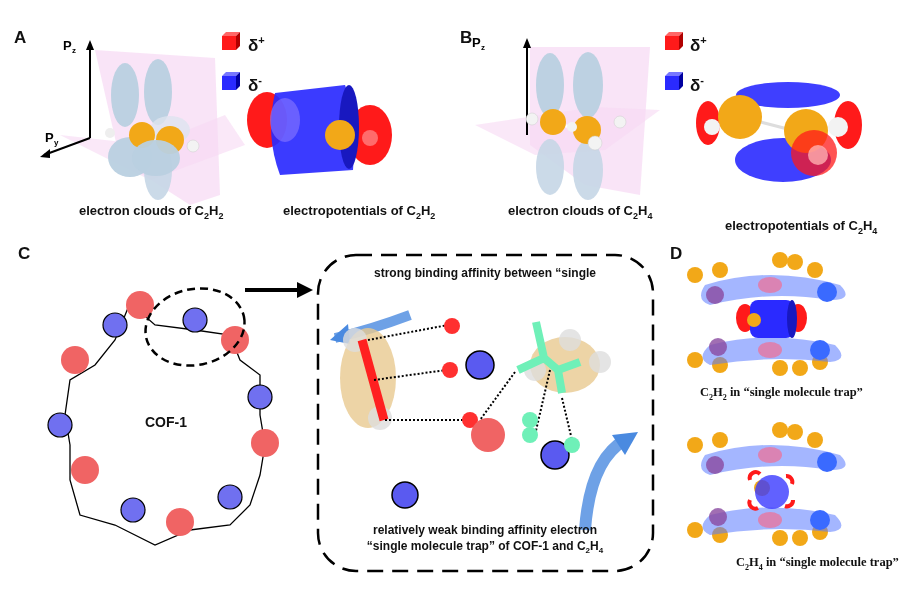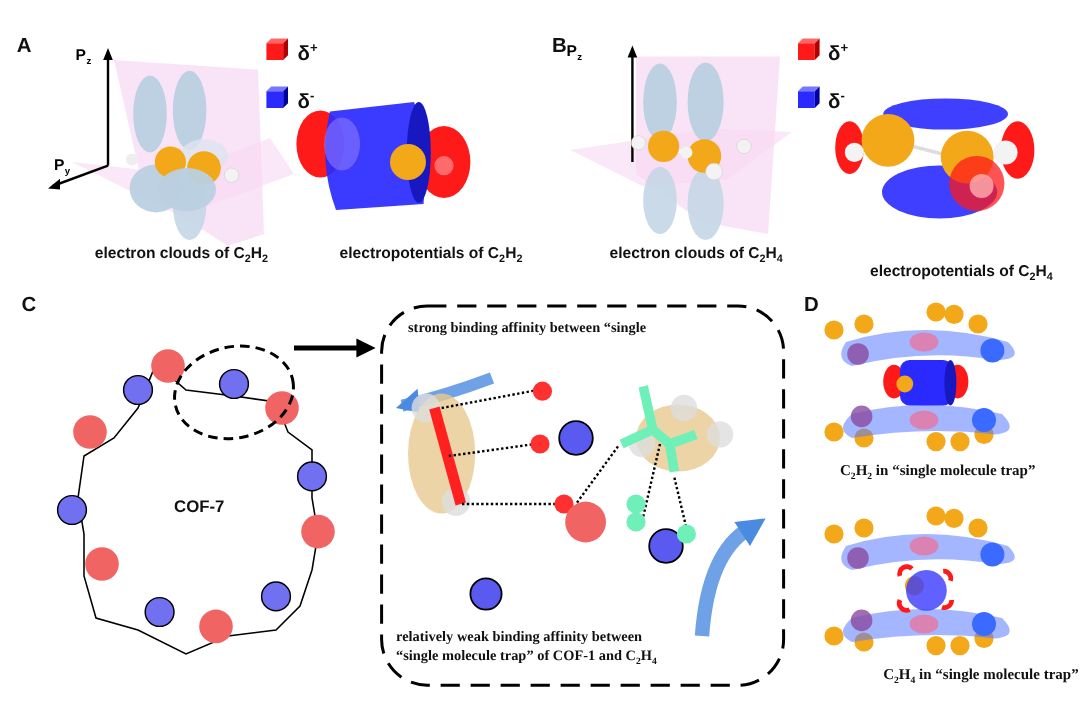--- a/index.html
+++ b/index.html
@@ -3,21 +3,21 @@
 <meta charset="utf-8">
 <style>
   html,body{margin:0;padding:0;background:#fff;}
   body{width:908px;height:599px;position:relative;overflow:hidden;font-family:"Liberation Sans",sans-serif;color:#111;}
   .panel-label{position:absolute;font-weight:bold;font-size:17px;}
   .caption{position:absolute;font-weight:bold;font-size:13px;white-space:nowrap;margin-left:32px;}
   .caption sub{font-size:9px;}
   .legend-text{position:absolute;font-weight:bold;font-size:17px;}
   .legend-text sup{font-size:11px;}
   svg{position:absolute;overflow:visible;}
-  .boxtext{position:absolute;font-weight:bold;font-size:12px;text-align:left;line-height:16px;font-family:Liberation Serif, serif;}
+  .boxtext{position:absolute;font-weight:bold;font-size:12px;text-align:center;line-height:16px;}
   .boxtext sub{font-size:8px;}
   .cof-label{position:absolute;font-weight:bold;font-size:14px;}
   .dcap{position:absolute;font-weight:bold;font-size:12.5px;white-space:nowrap;font-family:Liberation Serif, serif;}
   .dcap sub{font-size:8px;}
 </style>
 </head>
 <body>
 
 <div class="panel-label" style="left:14px;top:28px;">A</div>
 
@@ -135,21 +135,21 @@
   <g fill="#7070f0" stroke="#000" stroke-width="1.2">
     <circle cx="180" cy="55" r="12"></circle>
     <circle cx="100" cy="60" r="12"></circle>
     <circle cx="245" cy="132" r="12"></circle>
     <circle cx="45" cy="160" r="12"></circle>
     <circle cx="215" cy="232" r="12"></circle>
     <circle cx="118" cy="245" r="12"></circle>
   </g>
   <ellipse cx="180" cy="62" rx="50" ry="38" fill="none" stroke="#000" stroke-width="2.5" stroke-dasharray="8,5" transform="rotate(-12 180 62)"></ellipse>
 </svg>
-<div class="cof-label" style="left:145px;top:414px;">COF-7</div>
+<div class="cof-label" style="left:145px;top:414px;">COF-1</div>
 
 <svg width="70" height="20" style="left:245px;top:280px;">
   <line x1="0" y1="10" x2="55" y2="10" stroke="#000" stroke-width="4"></line>
   <polygon points="52,2 68,10 52,18" fill="#000"></polygon>
 </svg>
 
 <svg width="345" height="325" style="left:315px;top:252px;">
   <rect x="3" y="3" width="335" height="316" rx="38" fill="none" stroke="#000" stroke-width="2.5" stroke-dasharray="16,9"></rect>
 </svg>
 
@@ -184,21 +184,21 @@
   <line x1="210" y1="60" x2="195" y2="125" stroke="#000" stroke-width="2" stroke-dasharray="2,2"></line>
   <line x1="222" y1="88" x2="232" y2="130" stroke="#000" stroke-width="2" stroke-dasharray="2,2"></line>
   <circle cx="190" cy="125" r="8" fill="#6ff0b8"></circle>
   <circle cx="232" cy="135" r="8" fill="#6ff0b8"></circle>
   <circle cx="190" cy="110" r="8" fill="#6ff0b8"></circle>
   <path d="M245,220 Q250,150 285,130" fill="none" stroke="#4a8ae0" stroke-width="12" opacity="0.8"></path>
   <polygon points="272,125 298,122 285,145" fill="#4a8ae0"></polygon>
 </svg>
 
 <div class="boxtext" style="left:330px;top:522px;width:310px;">
-  <div>relatively weak binding affinity between</div>
+  <div>relatively weak binding affinity electron</div>
   <div><span>“single molecule trap” of COF-1 and C</span><sub>2</sub><span>H</span><sub>4</sub></div>
 </div>
 
 <div class="panel-label" style="left:670px;top:244px;">D</div>
 
 <svg width="200" height="130" style="left:690px;top:250px;">
   <g fill="#f2a818">
     <circle cx="5" cy="25" r="8"></circle>
       <circle cx="30" cy="20" r="8"></circle>
       <circle cx="90" cy="10" r="8"></circle>

